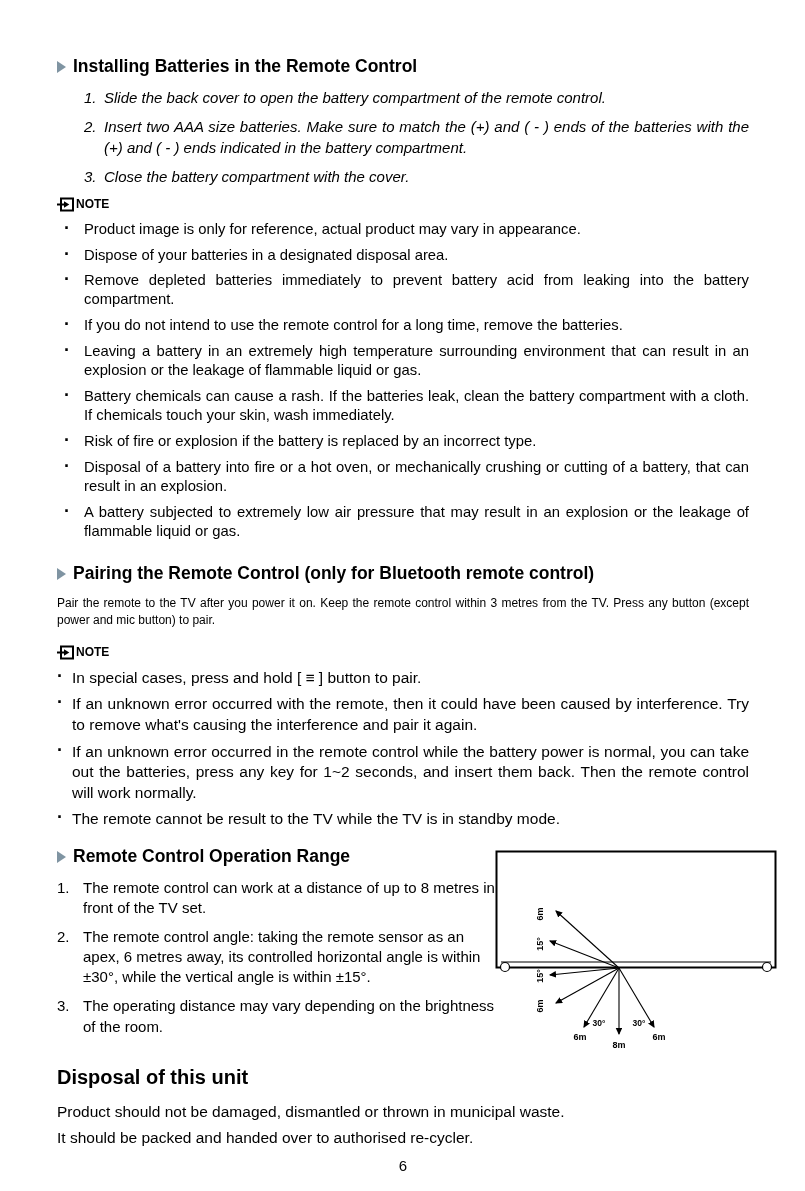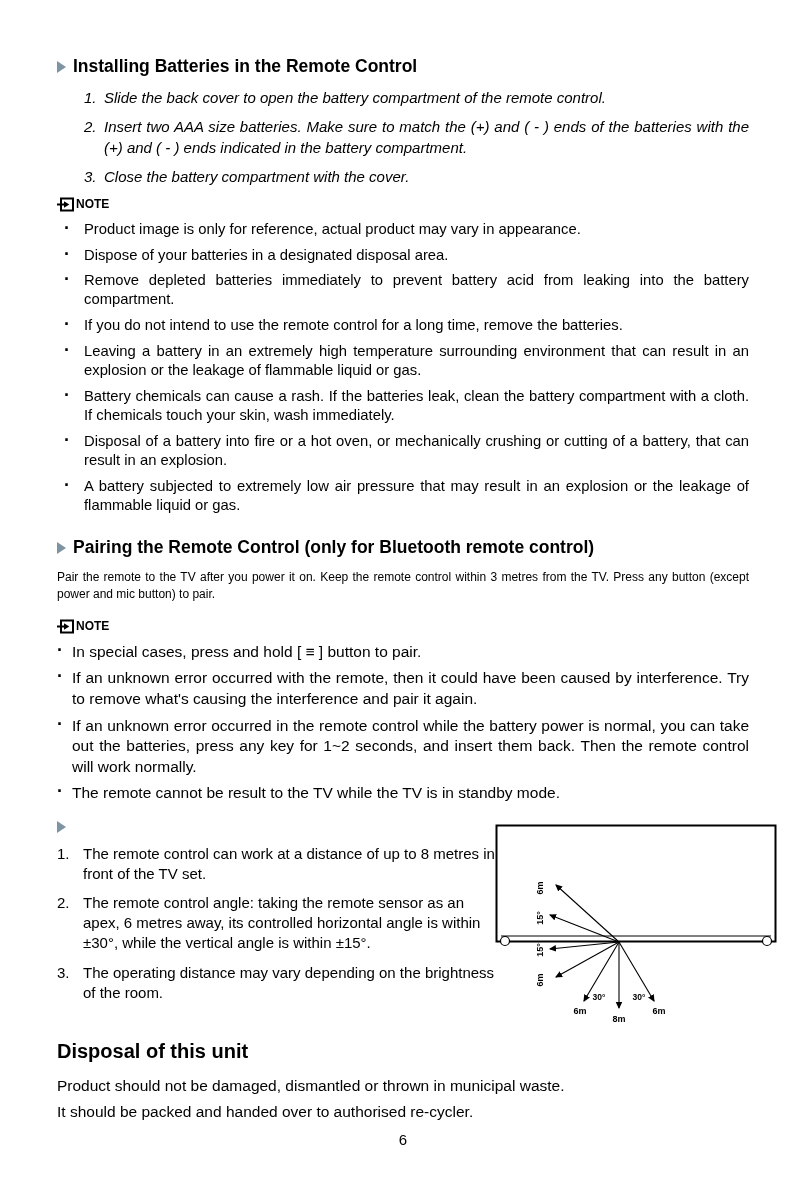--- a/index.html
+++ b/index.html
@@ -136,20 +136,21 @@
       </span>
       <span>NOTE</span>
     </div>
     <ul class="bullets">
       <li>Product image is only for reference, actual product may vary in appearance.</li>
       <li>Dispose of your batteries in a designated disposal area.</li>
       <li>Remove depleted batteries immediately to prevent battery acid from leaking into the battery compartment.</li>
       <li>If you do not intend to use the remote control for a long time, remove the batteries.</li>
       <li>Leaving a battery in an extremely high temperature surrounding environment that can result in an explosion or the leakage of flammable liquid or gas.</li>
       <li>Battery chemicals can cause a rash. If the batteries leak, clean the battery compartment with a cloth. If chemicals touch your skin, wash immediately.</li>
+      <li>Risk of fire or explosion if the battery is replaced by an incorrect type.</li>
       <li>Disposal of a battery into fire or a hot oven, or mechanically crushing or cutting of a battery, that can result in an explosion.</li>
       <li>A battery subjected to extremely low air pressure that may result in an explosion or the leakage of flammable liquid or gas.</li>
     </ul>
   </section>
 
   <section class="gap-lg">
     <h2 class="section-heading">
       <span class="tri"></span>
       <span>Pairing the Remote Control (only for Bluetooth remote control)</span>
     </h2>
@@ -170,20 +171,21 @@
       <li>If an unknown error occurred in the remote control while the battery power is normal, you can take out the batteries, press any key for 1~2 seconds, and insert them back. Then the remote control will work normally.</li>
       <li>The remote cannot be result to the TV while the TV is in standby mode.</li>
     </ul>
   </section>
 
   <section class="gap-md">
     <div class="range-row">
       <div class="range-left">
         <h2 class="section-heading">
           <span class="tri"></span>
+          <span>Remote Control Operation Range</span>
         </h2>
         <ol class="steps2">
           <li>The remote control can work at a distance of up to 8 metres in front of the TV set.</li>
           <li>The remote control angle: taking the remote sensor as an apex, 6 metres away, its controlled horizontal angle is within ±30°, while the vertical angle is within ±15°.</li>
           <li>The operating distance may vary depending on the brightness of the room.</li>
         </ol>
       </div>
       <div class="range-diagram">
         <svg width="284" height="202" viewBox="0 0 284 202">
           <defs>

